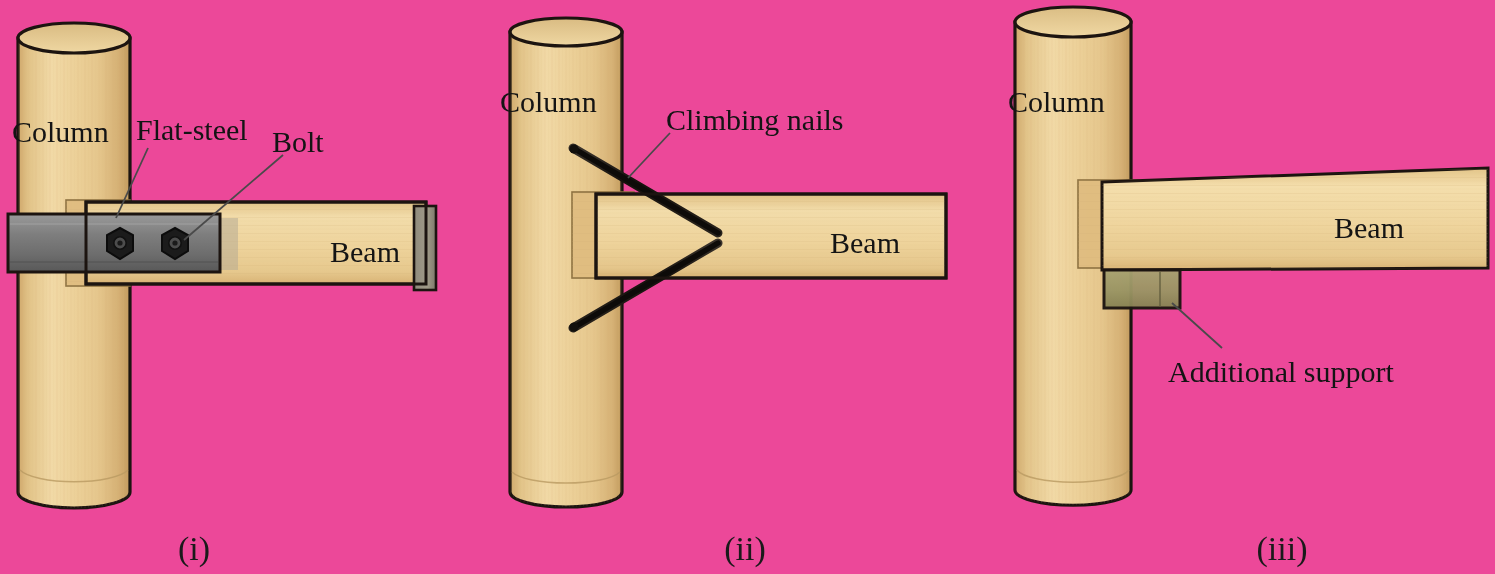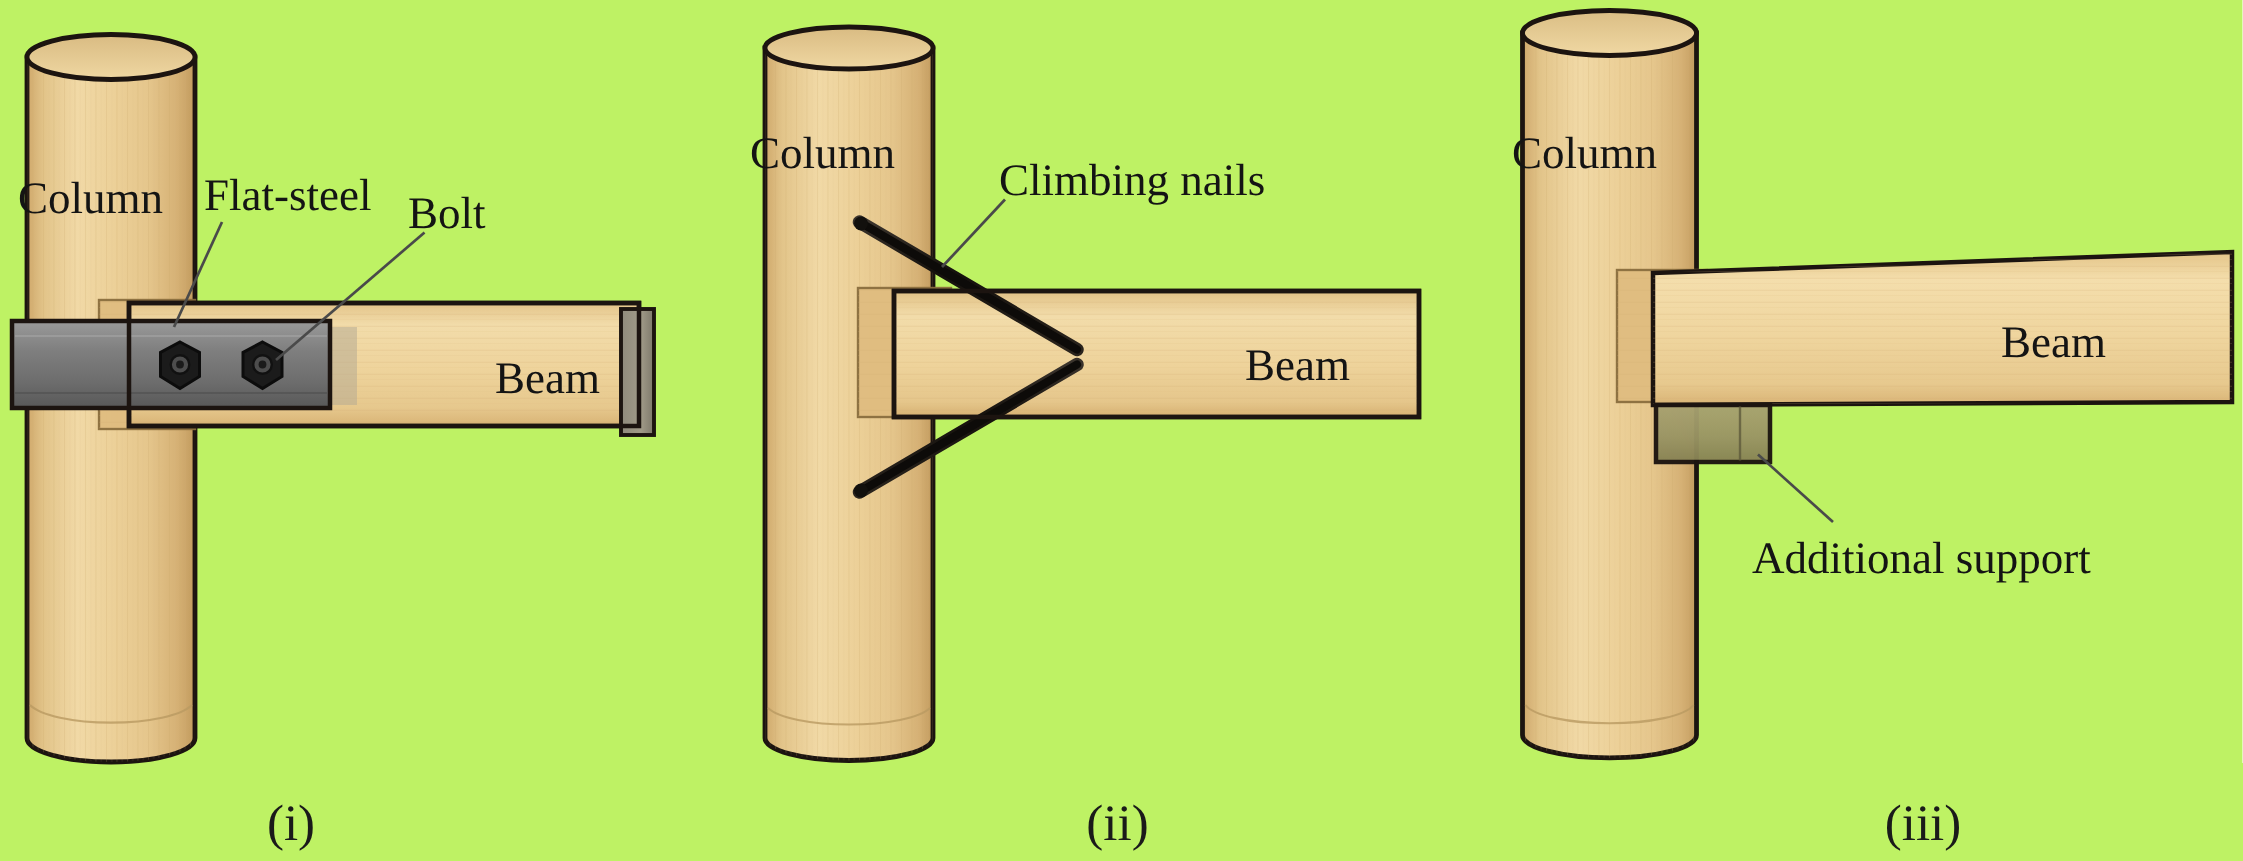--- a/index.html
+++ b/index.html
@@ -8,21 +8,21 @@
     padding: 0;
     background: #ffffff;
   }
   body {
     font-family: "Liberation Serif", "DejaVu Serif", serif;
   }
   #figure-root {
     position: relative;
     width: 1495px;
     height: 574px;
-    background: #bef264;
+    background: #ec4899;
     overflow: hidden;
   }
   .panel {
     position: absolute;
     top: 0;
     height: 574px;
   }
   #panel-i   { left: 0px;    width: 460px; }
   #panel-ii  { left: 460px;  width: 500px; }
   #panel-iii { left: 960px;  width: 535px; }

